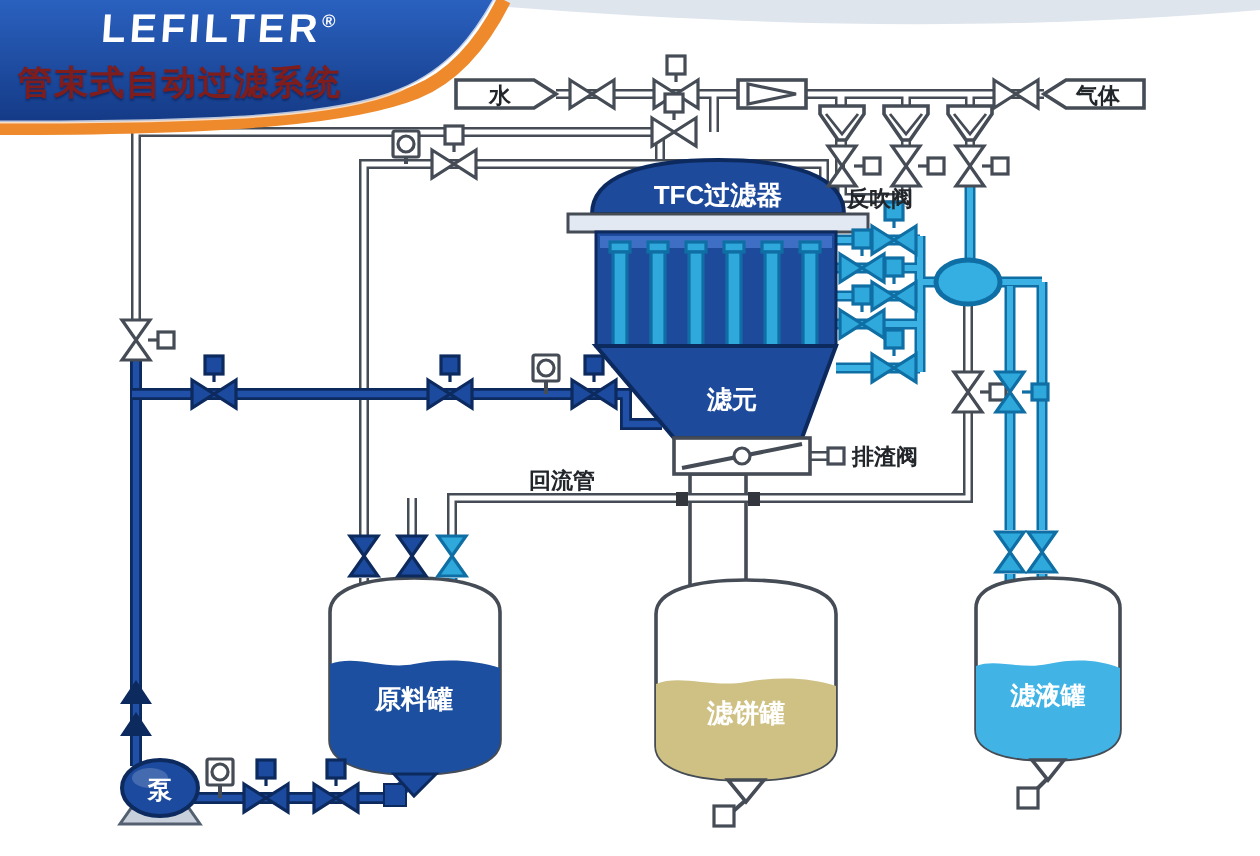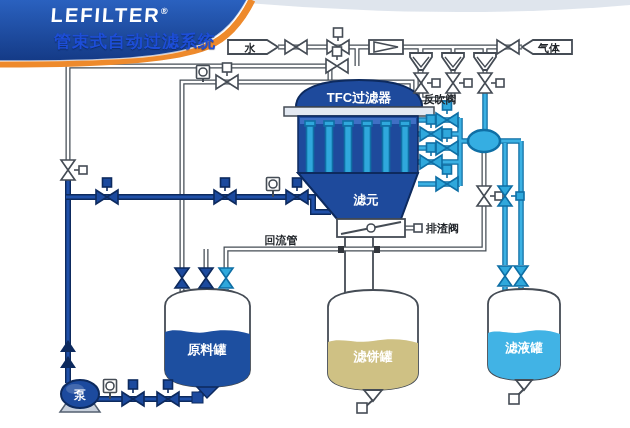--- a/index.html
+++ b/index.html
@@ -2,22 +2,22 @@
 <html><head>
 <meta charset="utf-8">
 <style>
   html,body{margin:0;padding:0;background:#fff;width:630px;height:428px;overflow:hidden;
     font-family:"Liberation Sans","DejaVu Sans",sans-serif;}
   .stage{position:relative;width:630px;height:428px;background:#fff;}
   .hdr{position:absolute;top:0;left:0;width:630px;height:72px;pointer-events:none;}
   .brand{position:absolute;top:4px;left:34px;width:150px;text-align:center;color:#fff;
     font-weight:800;font-size:20px;letter-spacing:2px;transform:skewX(-4deg);}
   .brand sup{font-size:9px;letter-spacing:0;}
-  .subtitle{position:absolute;top:30px;left:9px;color:#1d4ed8;font-weight:bold;font-size:17px;
-    letter-spacing:1px;text-shadow:0 1px 1px rgba(10,30,80,.6);margin-left:45px;}
+  .subtitle{position:absolute;top:30px;left:9px;color:#7f1d1d;font-weight:bold;font-size:17px;
+    letter-spacing:1px;text-shadow:0 1px 1px rgba(10,30,80,.6);}
   svg text{font-family:"Liberation Sans","DejaVu Sans",sans-serif;}
   
   .po{stroke:#454c55;stroke-width:5;fill:none;}
   .pi{stroke:#ffffff;stroke-width:2.5;fill:none;}
   .co{stroke:#0f6fa5;stroke-width:5.5;fill:none;}
   .ci{stroke:#3cb1e3;stroke-width:3;fill:none;}
   .no{stroke:#0d2a5e;stroke-width:6;fill:none;}
   .ni{stroke:#2050a8;stroke-width:3.2;fill:none;}
   
   .c-w{fill:#ffffff;stroke:#454c55;stroke-width:1.6;}

